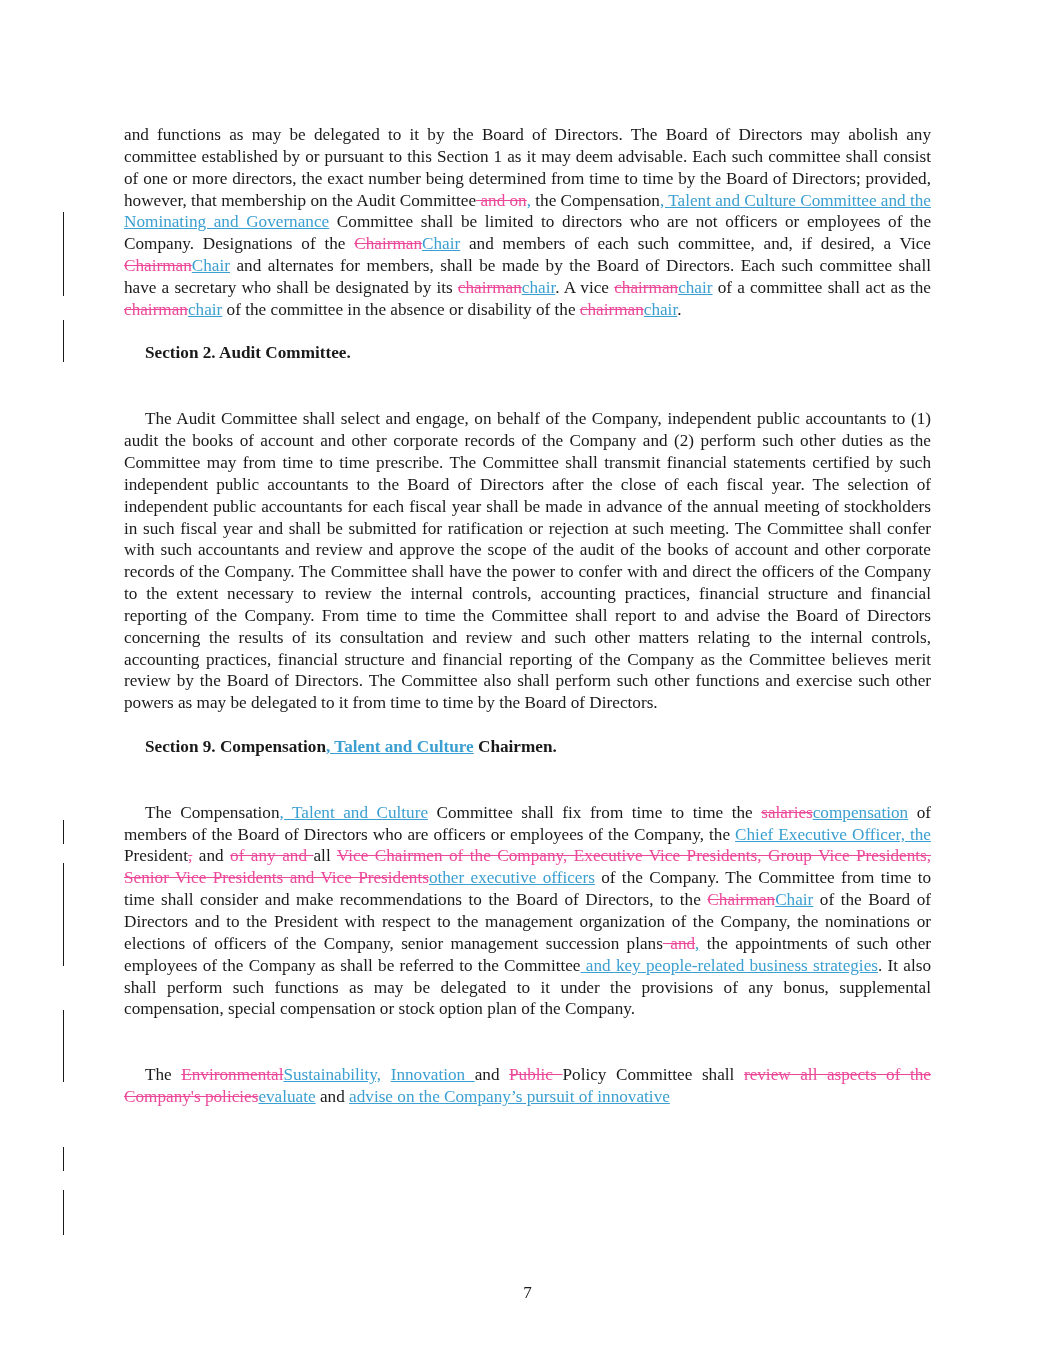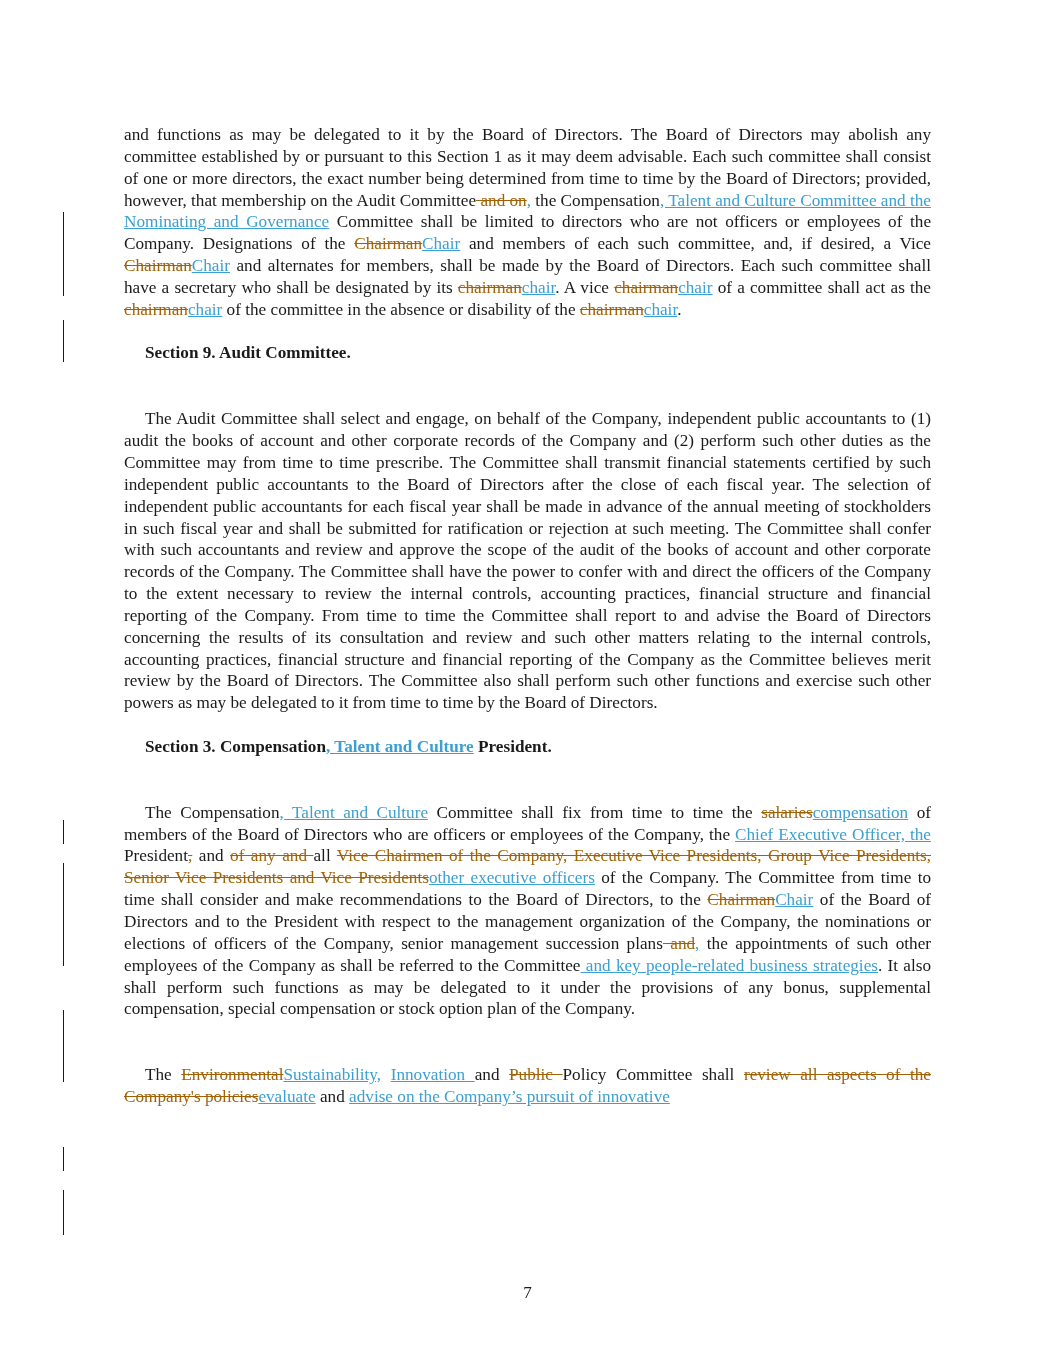--- a/index.html
+++ b/index.html
@@ -7,21 +7,21 @@
   .page { position: absolute; left: 0; top: 0; width: 1055px; height: 1365px; background: #fff; }
   .content {
     position: absolute; left: 124px; top: 124px; width: 807px;
     font-family: "Liberation Serif", "DejaVu Serif", serif;
     font-size: 17.2px; line-height: 21.85px; color: #1a1a1a;
   }
   p { margin: 0; text-align: justify; }
   .para { margin-bottom: 21.85px; }
   .indent { text-indent: 21px; margin-top: 44px; }
   .heading { font-weight: bold; padding-left: 21px; margin-bottom: 21.85px; }
-  .del { color: #a16207; text-decoration: line-through; }
+  .del { color: #ec4899; text-decoration: line-through; }
   .ins { color: #3b9fd1; text-decoration: underline; }
   .bar { position: absolute; left: 63px; width: 1.4px; background: #1a1a1a; }
   .pagenum {
     position: absolute; top: 1283px; left: 0; width: 1055px; text-align: center;
     font-family: "Liberation Serif", "DejaVu Serif", serif; font-size: 17px; color: #1a1a1a;
   }
 </style>
 </head>
 <body>
 
@@ -30,21 +30,21 @@
   <div class="bar" style="top:212px;height:84px;"></div>
   <div class="bar" style="top:320px;height:42px;"></div>
   <div class="bar" style="top:820px;height:24px;"></div>
   <div class="bar" style="top:863px;height:103px;"></div>
   <div class="bar" style="top:1010px;height:72px;"></div>
   <div class="bar" style="top:1147px;height:24px;"></div>
   <div class="bar" style="top:1190px;height:45px;"></div>
 
   <div class="content">
     <p class="para"><span>and functions as may be delegated to it by the Board of Directors.  The Board of Directors may abolish any committee established by or pursuant to this Section 1 as it may deem advisable.  Each such committee shall consist of one or more directors, the exact number being determined from time to time by the Board of Directors; provided, however, that membership on the Audit Committee</span><span class="del"> and on</span><span class="ins">,</span><span> the Compensation</span><span class="ins">, Talent and Culture Committee and the Nominating and Governance</span><span> Committee shall be limited to directors who are not officers or employees of the Company.  Designations of the </span><span class="del">Chairman</span><span class="ins">Chair</span><span> and members of each such committee, and, if desired, a Vice </span><span class="del">Chairman</span><span class="ins">Chair</span><span> and alternates for members, shall be made by the Board of Directors.  Each such committee shall have a secretary who shall be designated by its </span><span class="del">chairman</span><span class="ins">chair</span><span>.  A vice </span><span class="del">chairman</span><span class="ins">chair</span><span> of a committee shall act as the </span><span class="del">chairman</span><span class="ins">chair</span><span> of the committee in the absence or disability of the </span><span class="del">chairman</span><span class="ins">chair</span><span>.</span></p>
-    <p class="heading"><span>Section 9.  Audit Committee.</span></p>
+    <p class="heading"><span>Section 2.  Audit Committee.</span></p>
     <p class="para indent"><span>The Audit Committee shall select and engage, on behalf of the Company, independent public accountants to (1) audit the books of account and other corporate records of the Company and (2) perform such other duties as the Committee may from time to time prescribe.  The Committee shall transmit financial statements certified by such independent public accountants to the Board of Directors after the close of each fiscal year.  The selection of independent public accountants for each fiscal year shall be made in advance of the annual meeting of stockholders in such fiscal year and shall be submitted for ratification or rejection at such meeting.  The Committee shall confer with such accountants and review and approve the scope of the audit of the books of account and other corporate records of the Company.  The Committee shall have the power to confer with and direct the officers of the Company to the extent necessary to review the internal controls, accounting practices, financial structure and financial reporting of the Company.  From time to time the Committee shall report to and advise the Board of Directors concerning the results of its consultation and review and such other matters relating to the internal controls, accounting practices, financial structure and financial reporting of the Company as the Committee believes merit review by the Board of Directors.  The Committee also shall perform such other functions and exercise such other powers as may be delegated to it from time to time by the Board of Directors.</span></p>
-    <p class="heading"><span>Section 3.  Compensation</span><span class="ins">, Talent and Culture</span><span> President.</span></p>
+    <p class="heading"><span>Section 9.  Compensation</span><span class="ins">, Talent and Culture</span><span> Chairmen.</span></p>
     <p class="para indent"><span>The Compensation</span><span class="ins">, Talent and Culture</span><span> Committee shall fix from time to time the </span><span class="del">salaries</span><span class="ins">compensation</span><span> of members of the Board of Directors who are officers or employees of the Company, the </span><span class="ins">Chief Executive Officer, the </span><span>President</span><span class="del">,</span><span> and </span><span class="del">of any and </span><span>all </span><span class="del">Vice Chairmen of the Company, Executive Vice Presidents, Group Vice Presidents, Senior Vice Presidents and Vice Presidents</span><span class="ins">other executive officers</span><span> of the Company.  The Committee from time to time shall consider and make recommendations to the Board of Directors, to the </span><span class="del">Chairman</span><span class="ins">Chair</span><span> of the Board of Directors and to the President with respect to the management organization of the Company, the nominations or elections of officers of the Company, senior management succession plans</span><span class="del"> and</span><span class="ins">,</span><span> the appointments of such other employees of the Company as shall be referred to the Committee</span><span class="ins"> and key people-related business strategies</span><span>. It also shall perform such functions as may be delegated to it under the provisions of any bonus, supplemental compensation, special compensation or stock option plan of the Company.</span></p>
     <p class="indent"><span>The </span><span class="del">Environmental</span><span class="ins">Sustainability,</span><span> </span><span class="ins">Innovation </span><span>and </span><span class="del">Public </span><span>Policy Committee shall </span><span class="del">review all aspects of the Company's policies</span><span class="ins">evaluate</span><span> and </span><span class="ins">advise on the Company’s pursuit of innovative</span></p>
   </div>
 
   <div class="pagenum">7</div>
 </div>
 
 </body></html>

